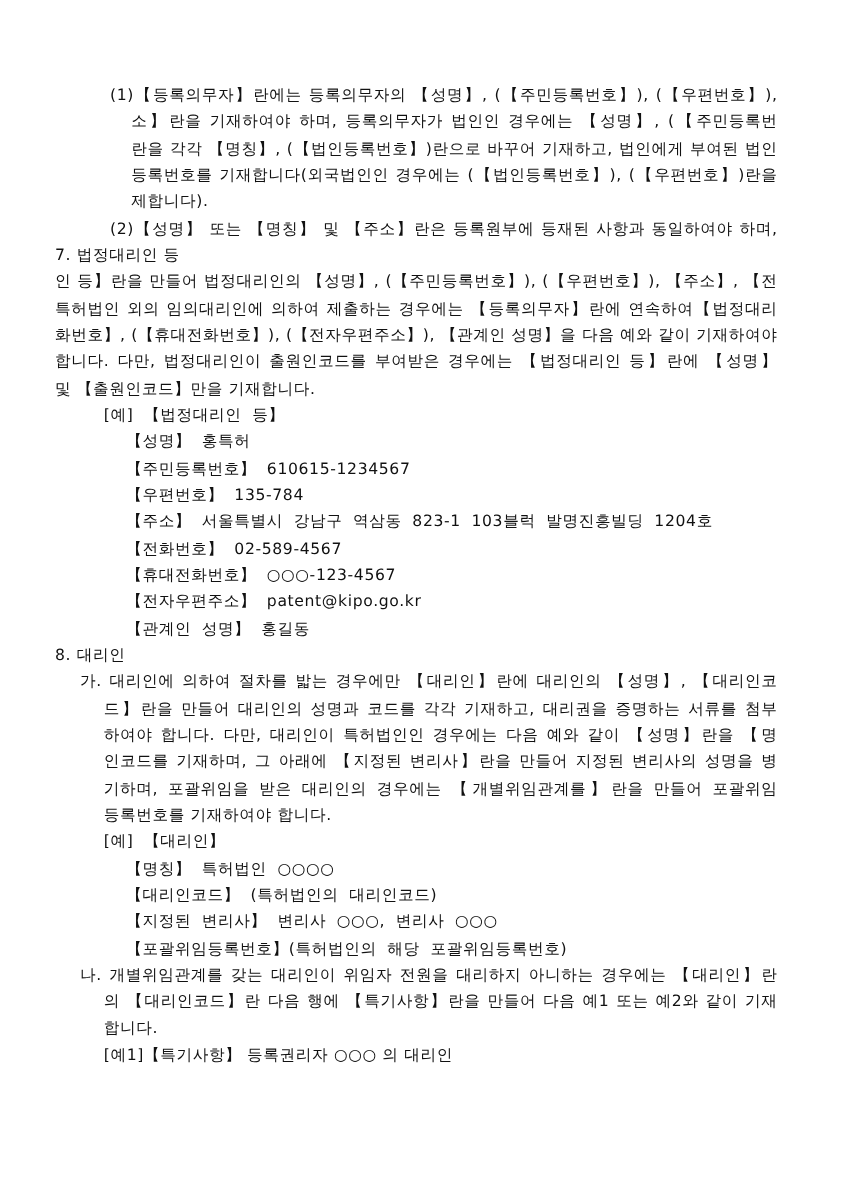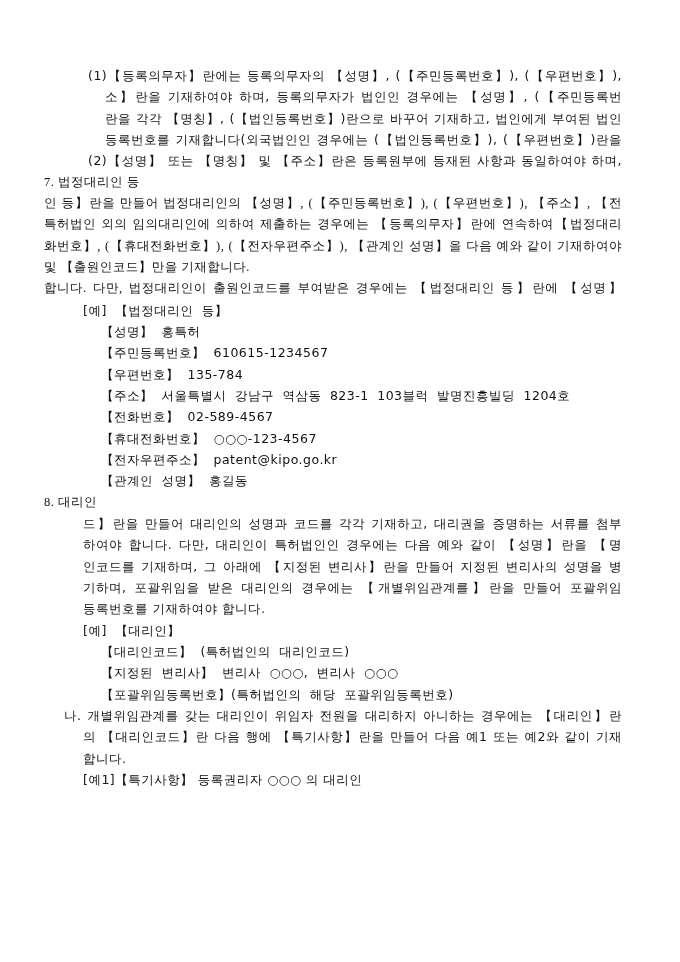--- a/index.html
+++ b/index.html
@@ -30,67 +30,70 @@
     color: #111111;
   }
   
   .j {
     white-space: normal;
     text-align: justify;
     text-align-last: justify;
     overflow: hidden;
   }
   
-  .in0  { padding-left: 0; font-family: Liberation Serif, serif; }
+  .in0  { padding-left: 0; }
   .in20 { padding-left: 20px; }
   .in39 { padding-left: 39px; }
   .in44 { padding-left: 44px; }
   .in61 { padding-left: 61px; }
   .in57 { padding-left: 57px; }
   
   .ws { word-spacing: 4px; }
 </style>
 </head>
 <body>
 
 <div class="page">
 
   <div class="ln in44 j">(1)【등록의무자】란에는 등록의무자의 【성명】, (【주민등록번호】), (【우편번호】), 【주</div>
   <div class="ln in61 j">소】란을 기재하여야 하며, 등록의무자가 법인인 경우에는 【성명】, (【주민등록번호】)</div>
   <div class="ln in61 j">란을 각각 【명칭】, (【법인등록번호】)란으로 바꾸어 기재하고, 법인에게 부여된 법인</div>
   <div class="ln in61 j">등록번호를 기재합니다(외국법인인 경우에는 (【법인등록번호】), (【우편번호】)란을 삭</div>
+  <div class="ln in61">제합니다).</div>
   <div class="ln in44 j">(2)【성명】 또는 【명칭】 및 【주소】란은 등록원부에 등재된 사항과 동일하여야 하며,</div>
 
   <div class="ln in0">7. 법정대리인 등</div>
 
   <div class="ln in0 j">인 등】란을 만들어 법정대리인의 【성명】, (【주민등록번호】), (【우편번호】), 【주소】, 【전</div>
   <div class="ln in0 j">특허법인 외의 임의대리인에 의하여 제출하는 경우에는 【등록의무자】란에 연속하여【법정대리</div>
   <div class="ln in0 j">화번호】, (【휴대전화번호】), (【전자우편주소】), 【관계인 성명】을 다음 예와 같이 기재하여야</div>
+  <div class="ln in0 j">합니다. 다만, 법정대리인이 출원인코드를 부여받은 경우에는 【법정대리인 등】란에 【성명】</div>
   <div class="ln in0">및 【출원인코드】만을 기재합니다.</div>
-  <div class="ln in0 j">합니다. 다만, 법정대리인이 출원인코드를 부여받은 경우에는 【법정대리인 등】란에 【성명】</div>
 
   <div class="ln in39 ws">[예] 【법정대리인 등】</div>
   <div class="ln in57 ws">【성명】 홍특허</div>
   <div class="ln in57 ws">【주민등록번호】 610615-1234567</div>
   <div class="ln in57 ws">【우편번호】 135-784</div>
   <div class="ln in57 ws">【주소】 서울특별시 강남구 역삼동 823-1 103블럭 발명진흥빌딩 1204호</div>
   <div class="ln in57 ws">【전화번호】 02-589-4567</div>
   <div class="ln in57 ws">【휴대전화번호】 ○○○-123-4567</div>
   <div class="ln in57 ws">【전자우편주소】 patent@kipo.go.kr</div>
   <div class="ln in57 ws">【관계인 성명】 홍길동</div>
 
   <div class="ln in0">8. 대리인</div>
 
+  <div class="ln in20 j">가. 대리인에 의하여 절차를 밟는 경우에만 【대리인】란에 대리인의 【성명】, 【대리인코</div>
   <div class="ln in39 j">드】란을 만들어 대리인의 성명과 코드를 각각 기재하고, 대리권을 증명하는 서류를 첨부</div>
   <div class="ln in39 j">하여야 합니다. 다만, 대리인이 특허법인인 경우에는 다음 예와 같이 【성명】란을 【명</div>
   <div class="ln in39 j">인코드를 기재하며, 그 아래에 【지정된 변리사】란을 만들어 지정된 변리사의 성명을 병</div>
   <div class="ln in39 j">기하며, 포괄위임을 받은 대리인의 경우에는 【개별위임관계를】란을 만들어 포괄위임</div>
   <div class="ln in39">등록번호를 기재하여야 합니다.</div>
 
   <div class="ln in39 ws">[예] 【대리인】</div>
+  <div class="ln in57 ws">【명칭】 특허법인 ○○○○</div>
   <div class="ln in57 ws">【대리인코드】 (특허법인의 대리인코드)</div>
   <div class="ln in57 ws">【지정된 변리사】 변리사 ○○○, 변리사 ○○○</div>
   <div class="ln in57 ws">【포괄위임등록번호】(특허법인의 해당 포괄위임등록번호)</div>
 
   <div class="ln in20 j">나. 개별위임관계를 갖는 대리인이 위임자 전원을 대리하지 아니하는 경우에는 【대리인】란</div>
   <div class="ln in39 j">의 【대리인코드】란 다음 행에 【특기사항】란을 만들어 다음 예1 또는 예2와 같이 기재</div>
   <div class="ln in39">합니다.</div>
 
   <div class="ln in39">[예1]【특기사항】 등록권리자 ○○○ 의 대리인</div>
 

